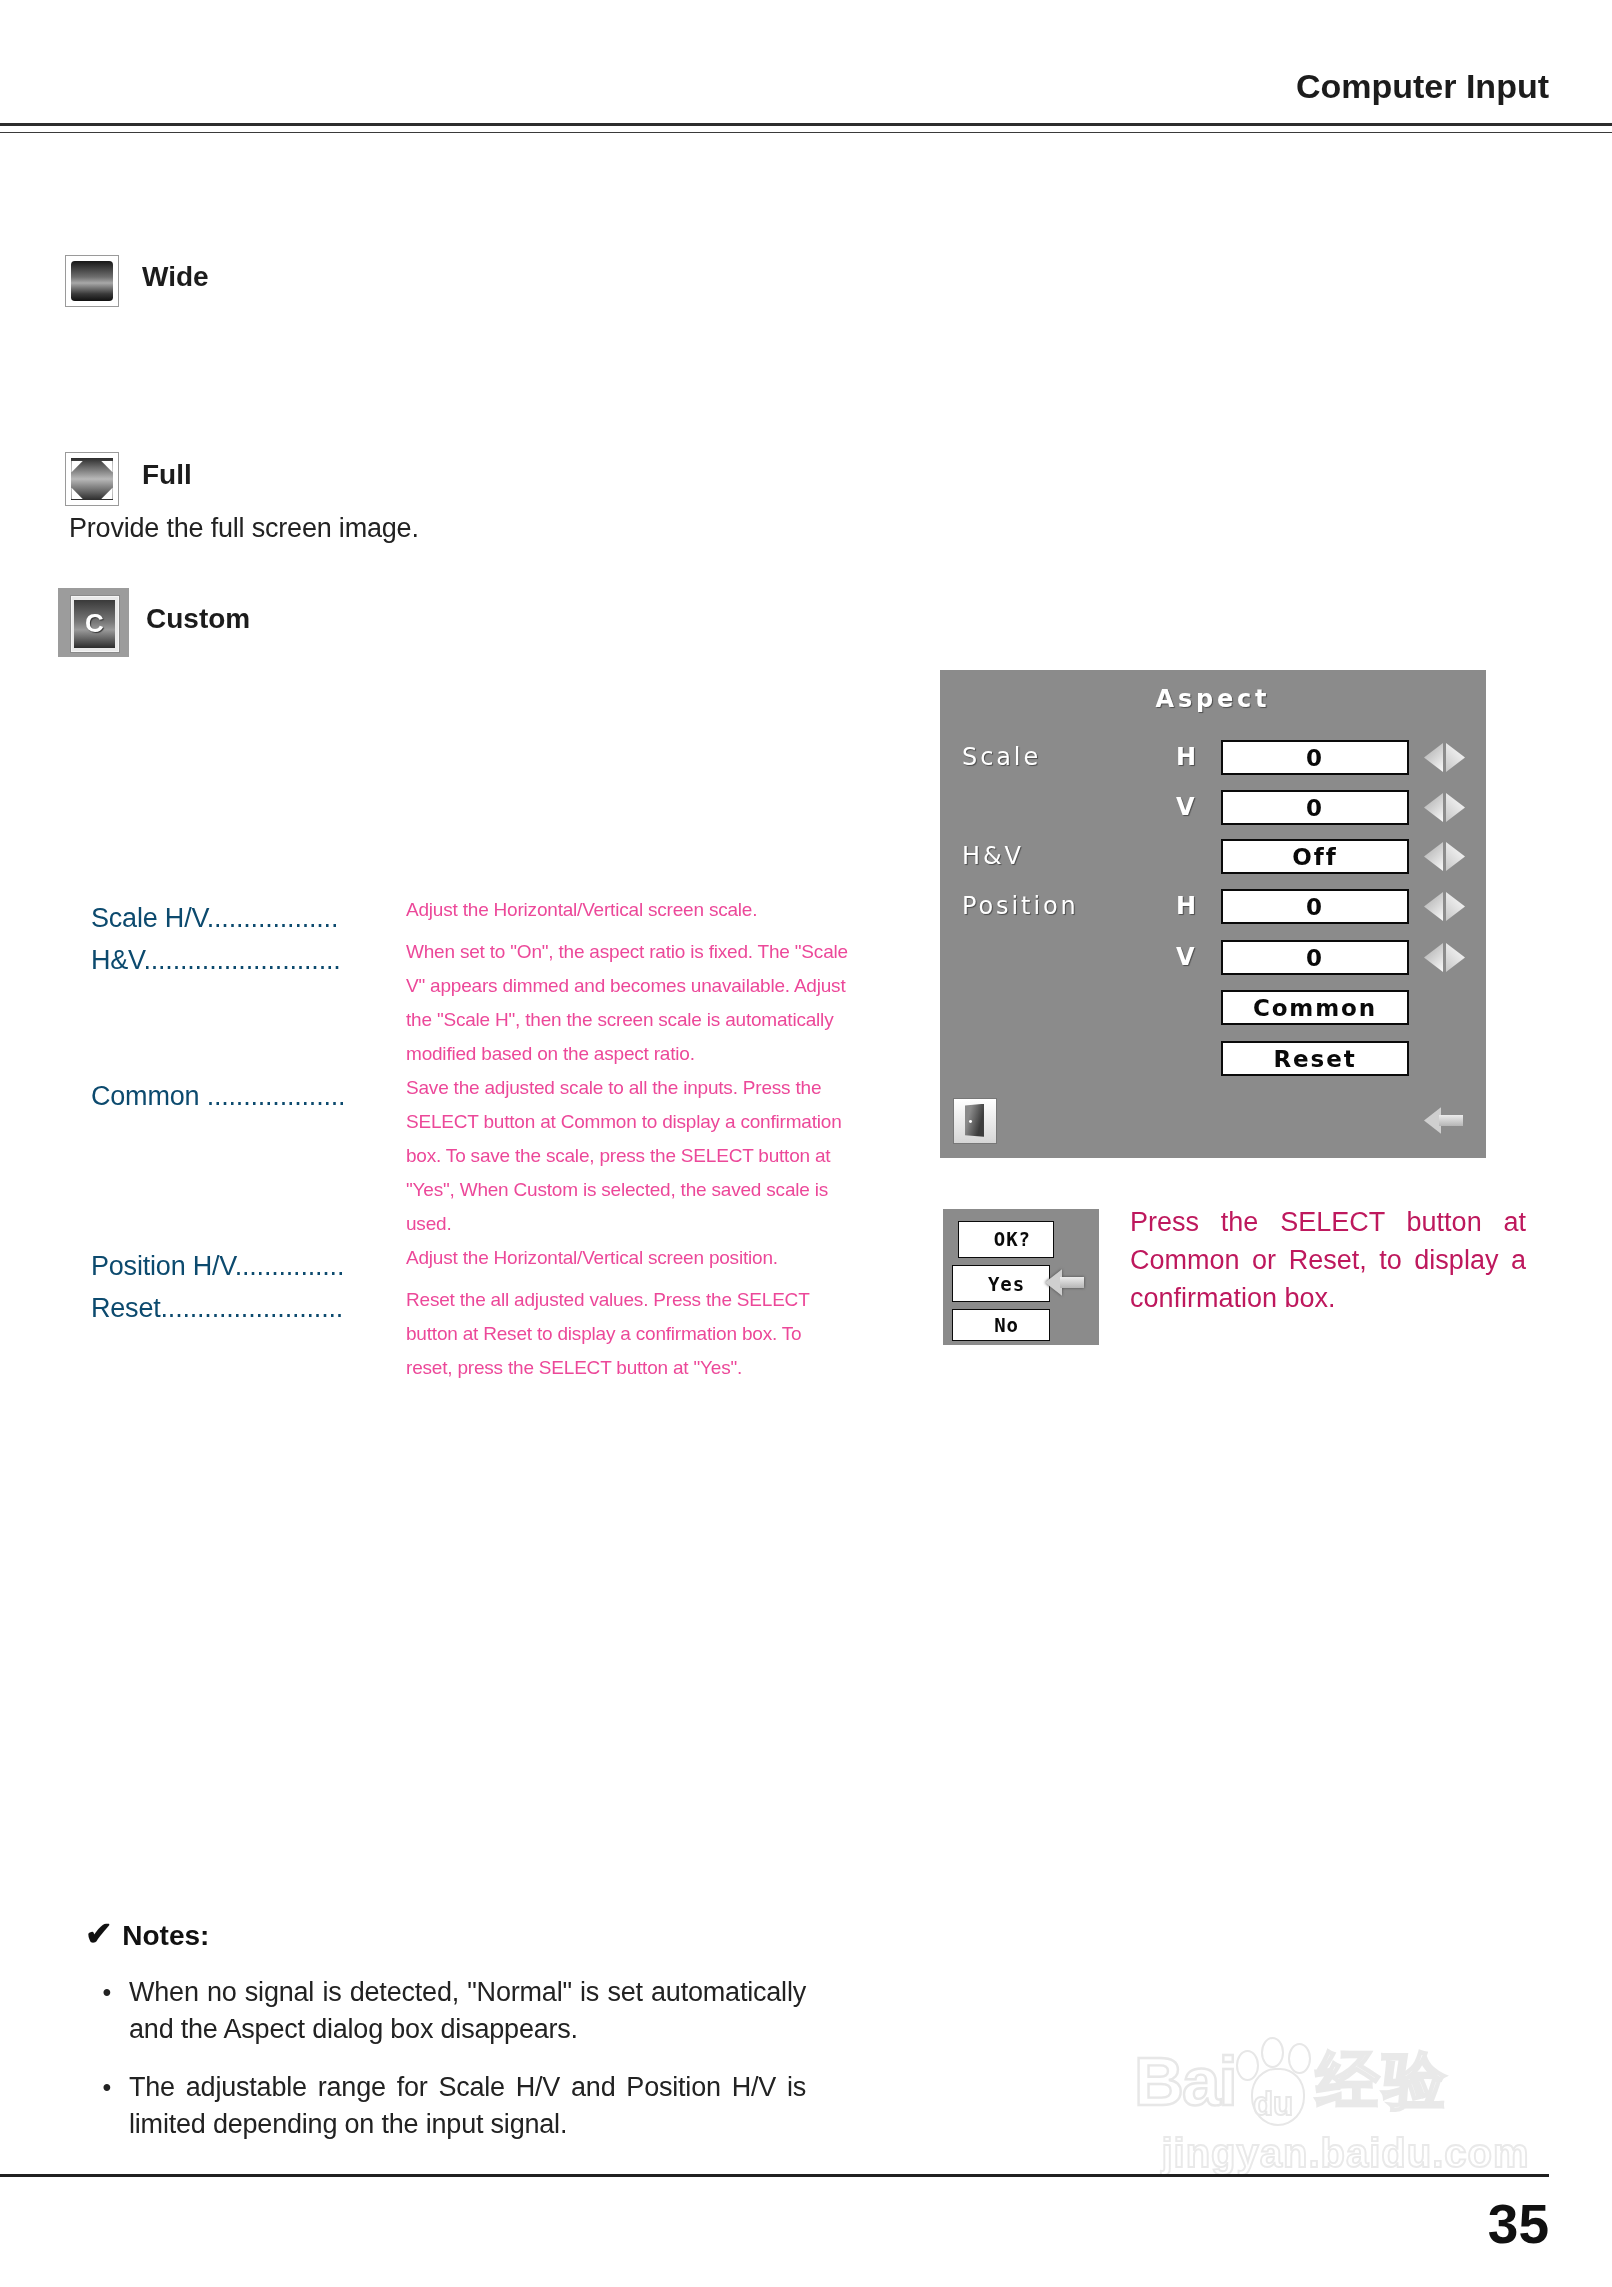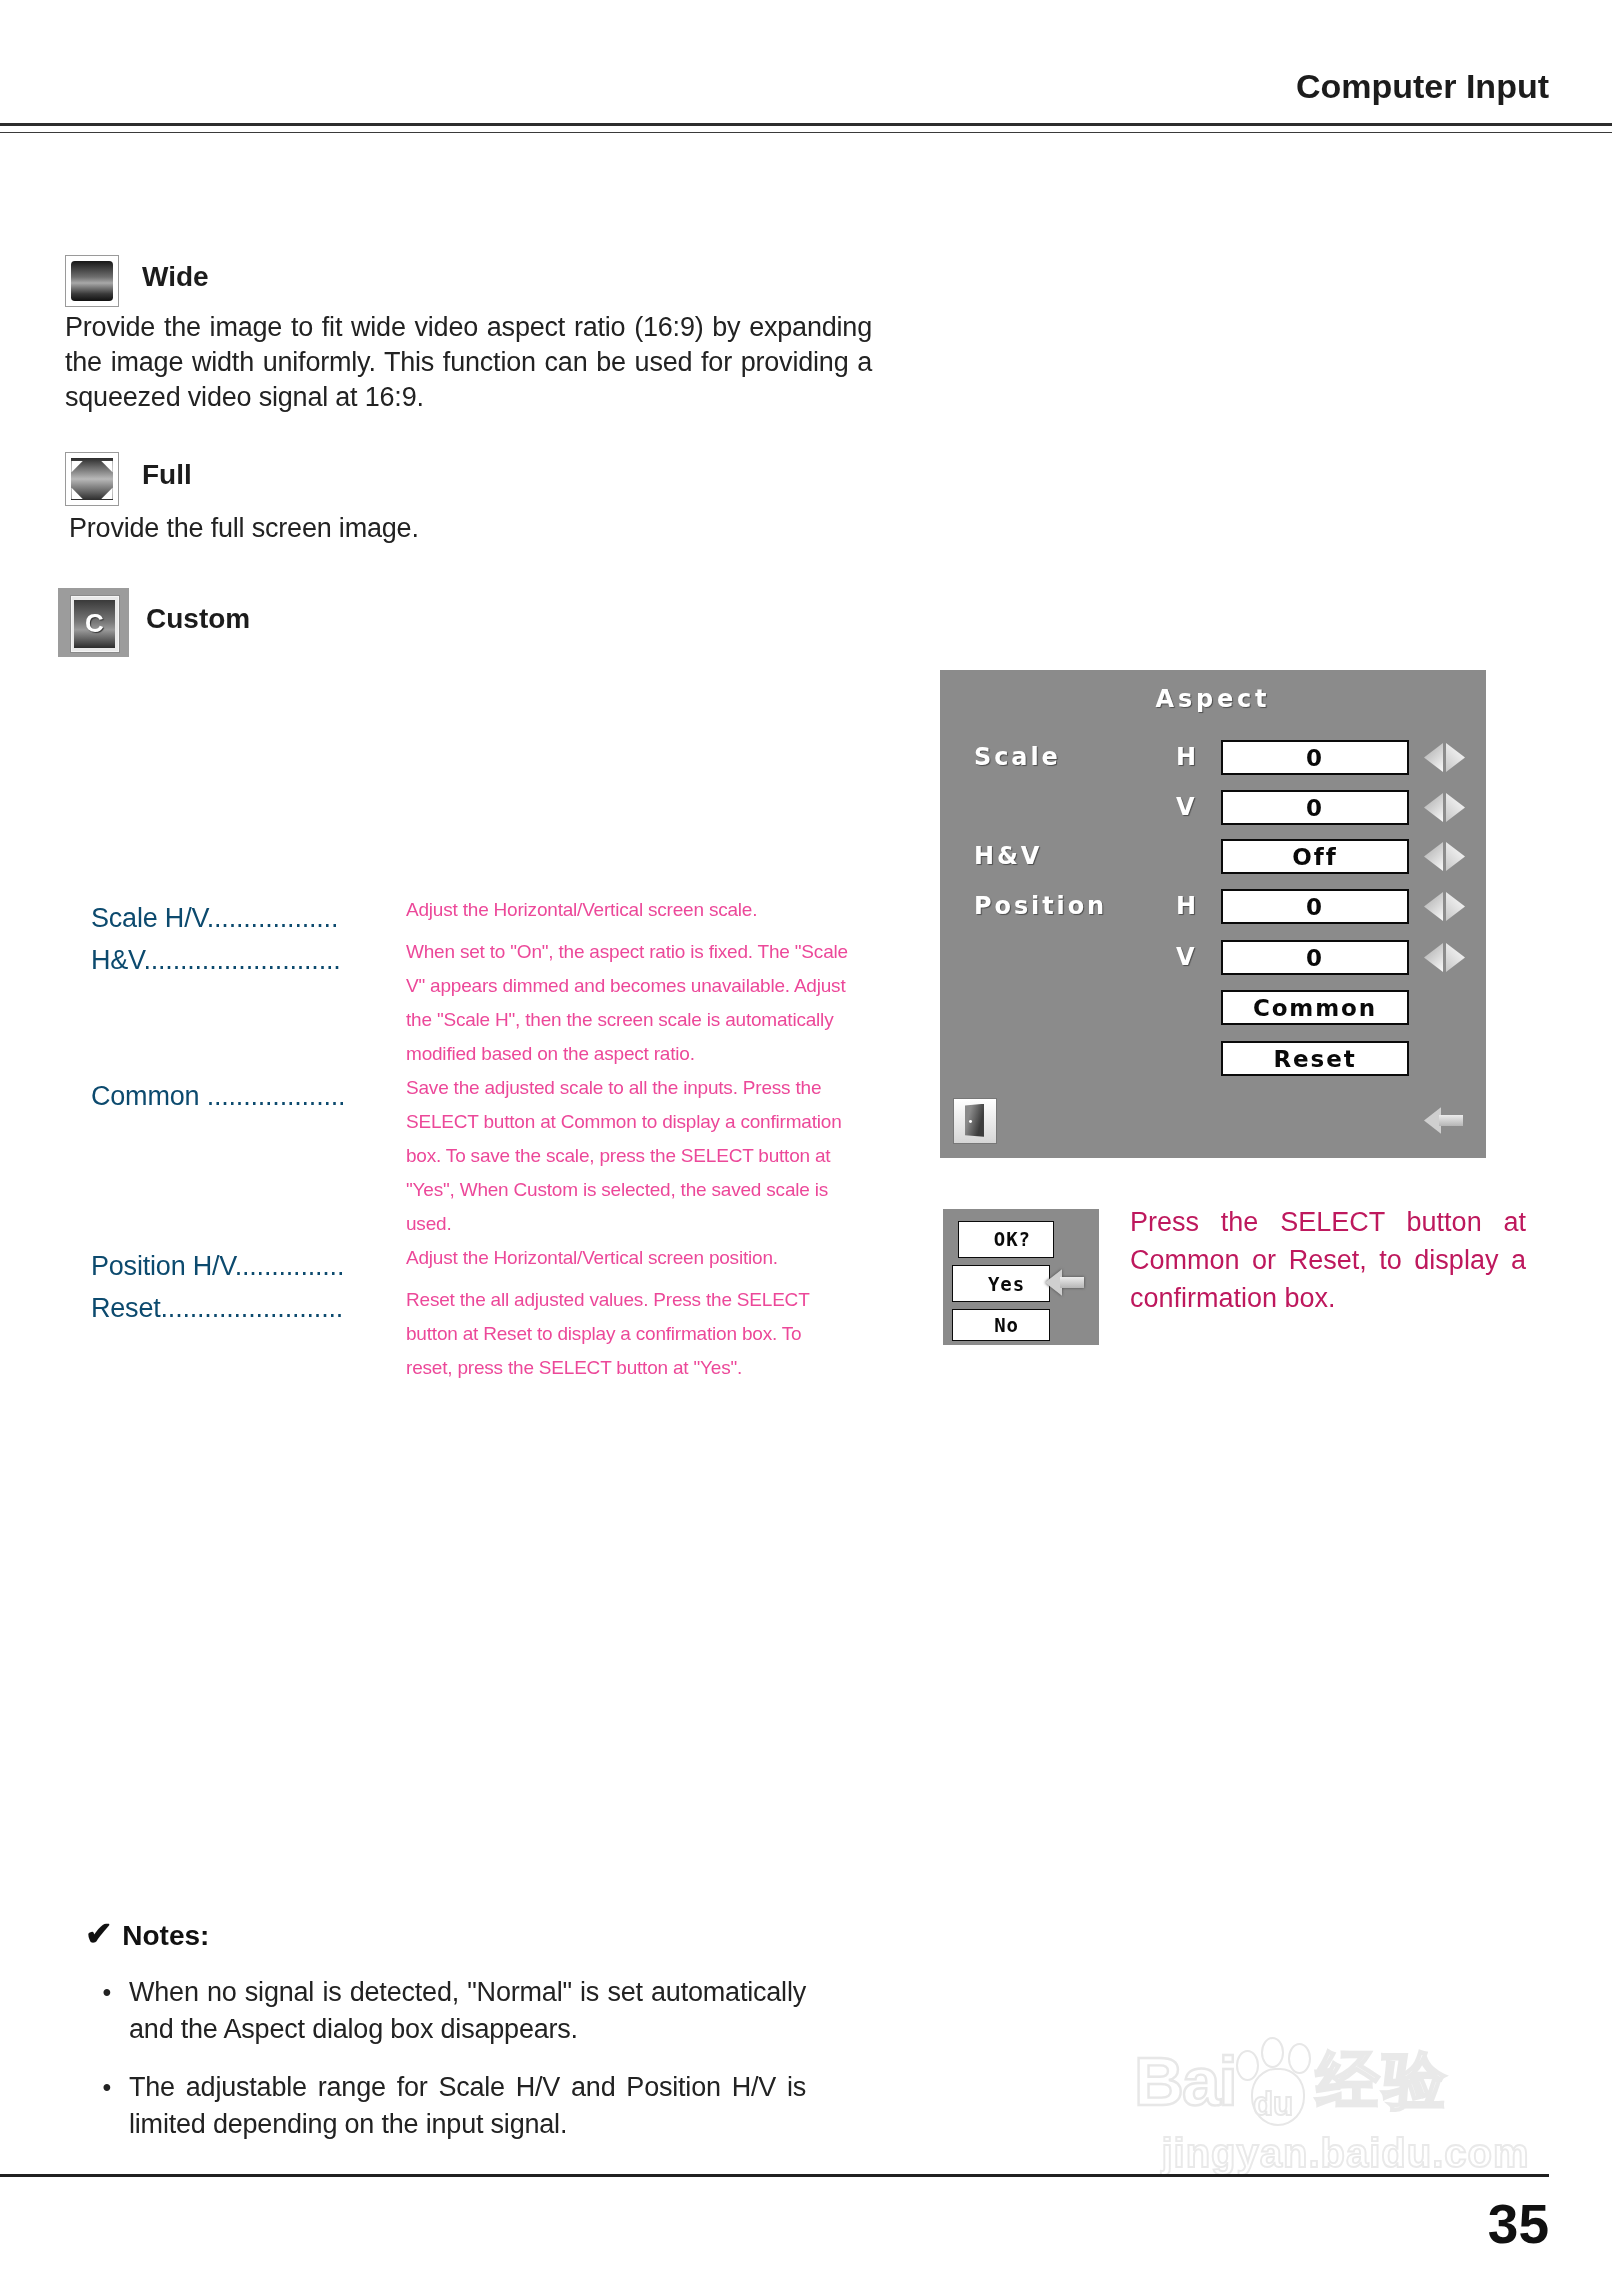--- a/index.html
+++ b/index.html
@@ -30,21 +30,21 @@
 
   
   .def-list{position:absolute;left:91px;top:893px;width:761px;}
   .def-row{display:grid;grid-template-columns:315px 444px;}
   .def-term{font-size:27px;line-height:34px;letter-spacing:-0.2px;color:#0c4a6e;white-space:nowrap;overflow:hidden;margin-top:8px;}
   .def-desc{font-size:19px;line-height:34px;letter-spacing:-0.2px;color:#ec4899;}
 
   
   .aspect-dialog{position:absolute;left:940px;top:670px;width:546px;height:488px;background:#8b8b8b;font-family:"DejaVu Sans",sans-serif;}
   .aspect-title{position:absolute;top:15.4px;left:0;width:100%;text-align:center;color:#ffffff;font-size:24px;font-weight:bold;letter-spacing:3.8px;text-shadow:1px 1px 1px rgba(0,0,0,.45);}
-  .osd-label{position:absolute;left:34px;color:#ffffff;font-size:24px;font-weight:bold;letter-spacing:2.9px;text-shadow:1px 1px 1px rgba(0,0,0,.45);}
+  .osd-label{position:absolute;left:22px;color:#ffffff;font-size:24px;font-weight:normal;letter-spacing:2.9px;text-shadow:1px 1px 1px rgba(0,0,0,.45);}
   .osd-sublabel{position:absolute;left:236px;color:#ffffff;font-size:24px;font-weight:bold;text-shadow:1px 1px 1px rgba(0,0,0,.45);}
   .osd-box{position:absolute;left:281px;width:188px;height:35px;background:#ffffff;border:2.9px solid #0a0a0a;box-sizing:border-box;display:flex;align-items:center;justify-content:center;font-size:23px;font-weight:bold;color:#0a0a0a;letter-spacing:1.9px;}
   .spin{position:absolute;left:484px;width:42px;height:29px;}
   .spin .l{position:absolute;left:0;top:0;width:19px;height:29px;clip-path:polygon(100% 0,100% 100%,0 50%);background:linear-gradient(315deg,#fafafa,#a8a8a8);}
   .spin .r{position:absolute;left:22px;top:0;width:19px;height:29px;clip-path:polygon(0 0,0 100%,100% 50%);background:linear-gradient(45deg,#c6c6c6,#ffffff);}
   .exit-box{position:absolute;left:13.4px;top:428px;width:44px;height:46px;background:linear-gradient(180deg,#ffffff,#d6d6d6);border:1.9px solid #777;box-sizing:border-box;}
   .door{position:absolute;left:10.6px;top:4.8px;width:19px;height:33px;background:linear-gradient(105deg,#8a8a8a 25%,#3c3c3c 75%);clip-path:polygon(0 5%,100% 0,100% 100%,0 95%);}
   .door::after{content:"";position:absolute;left:3.8px;top:16.3px;width:2.9px;height:2.9px;background:#fff;border-radius:50%;}
   .arrow-left{position:absolute;width:40px;height:27px;}
   .arrow-left .head{position:absolute;left:0;top:0;width:17.3px;height:27px;clip-path:polygon(100% 0,100% 100%,0 50%);background:#cfcfcf;}
@@ -87,21 +87,20 @@
 
 <div class="page">
 
   <div class="header-title">Computer Input</div>
   <div class="header-rule"></div>
 
   <div class="opt-icon" style="left:65px;top:255px;">
     <div class="wide-inner"></div>
   </div>
   <div class="section-heading" style="left:142px;top:261px;">Wide</div>
-  <div class="body-text" style="position:absolute;left:65px;top:310px;width:807px;">Provide the image to fit wide video aspect ratio (16:9) by expanding the image width uniformly.  This function can be used for providing a squeezed video signal at 16:9.</div>
 
   <div class="opt-icon" style="left:65px;top:452px;height:54px;">
     <div class="full-inner">
       <span class="full-corner tl">◤</span>
       <span class="full-corner tr">◥</span>
       <span class="full-corner bl">◣</span>
       <span class="full-corner br">◢</span>
     </div>
   </div>
   <div class="section-heading" style="left:142px;top:459px;">Full</div>

